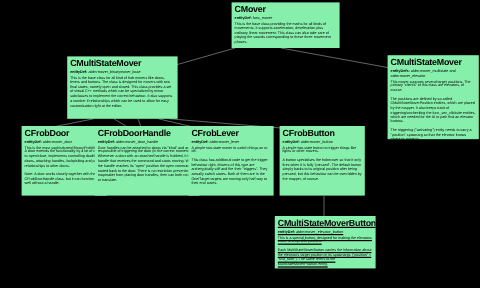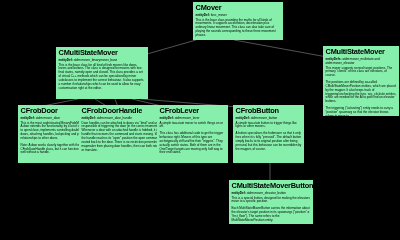--- a/index.html
+++ b/index.html
@@ -58,21 +58,21 @@
   .node-body p:last-child { margin-bottom: 0; }
 
   
   #node-cmover        { left: 193px; top: 2px;   width: 90px;  height: 38px; }
   #node-cbinary       { left: 56px;  top: 47px;  width: 92px;  height: 52px; }
   #node-cmulti        { left: 323px; top: 46px;  width: 76px;  height: 70px; }
   #node-cprobdoor     { left: 18px;   top: 105px; width: 71px;  height: 58px; }
   #node-cprobhandle   { left: 79px;  top: 105px; width: 87px;  height: 58px; }
   #node-cproblever    { left: 157px; top: 105px; width: 71px;  height: 58px; }
   #node-cprobbutton   { left: 233px; top: 105px; width: 71px;  height: 58px; }
-  #node-cmultibtn     { left: 229px; top: 180px; width: 84px;  height: 44px; }
+  #node-cmultibtn     { left: 229px; top: 180px; width: 84px;  height: 44px; text-decoration: underline; }
 </style>
 </head>
 <body>
 
 <div id="canvas">
 
   <svg id="edges" viewBox="0 0 400 224" width="400" height="224">
 
     <line x1="196" y1="40" x2="140" y2="56" stroke="#8a8a8a" stroke-width="0.6"></line>
 

